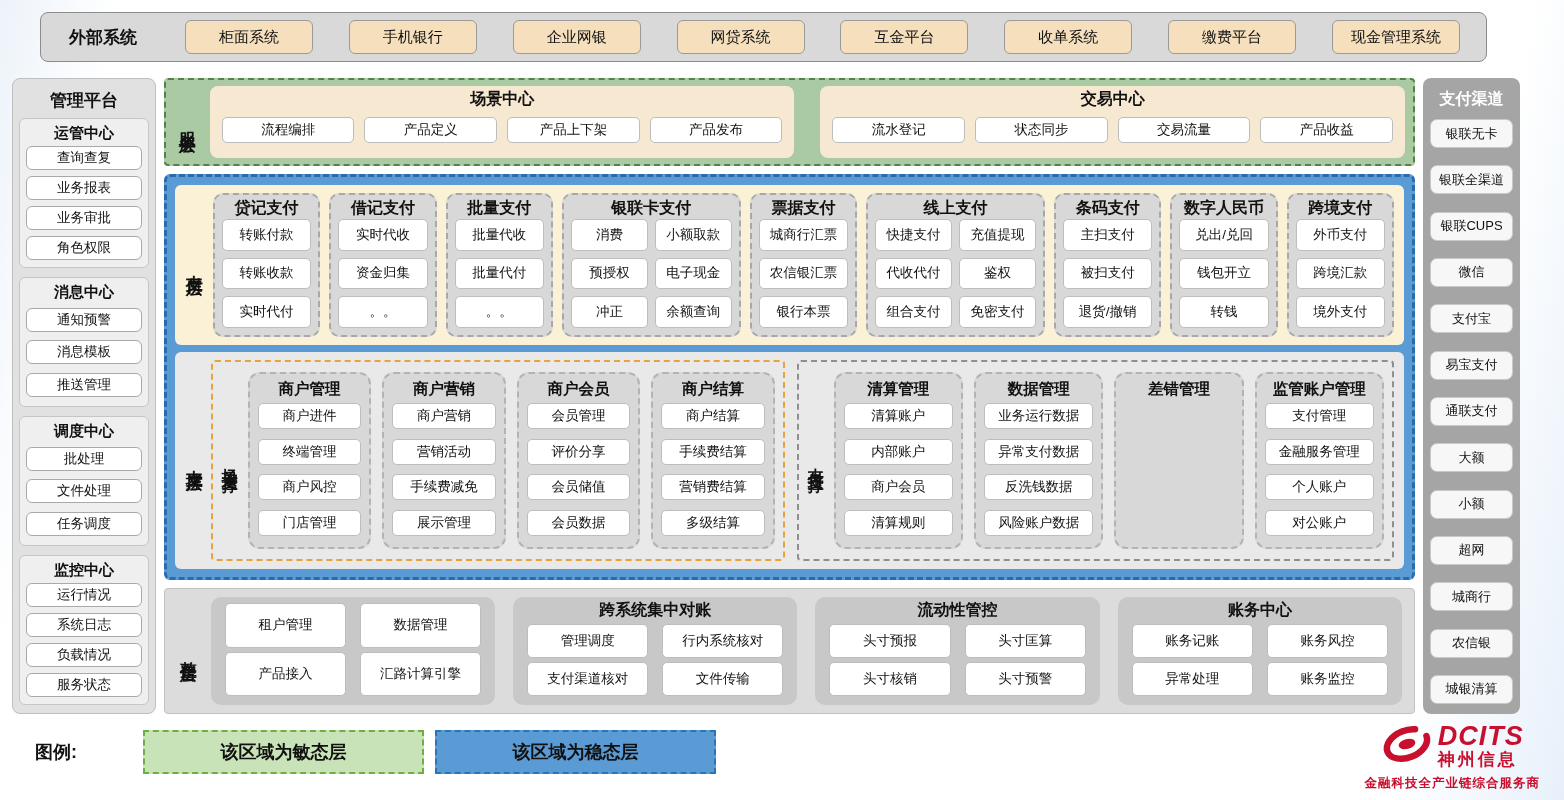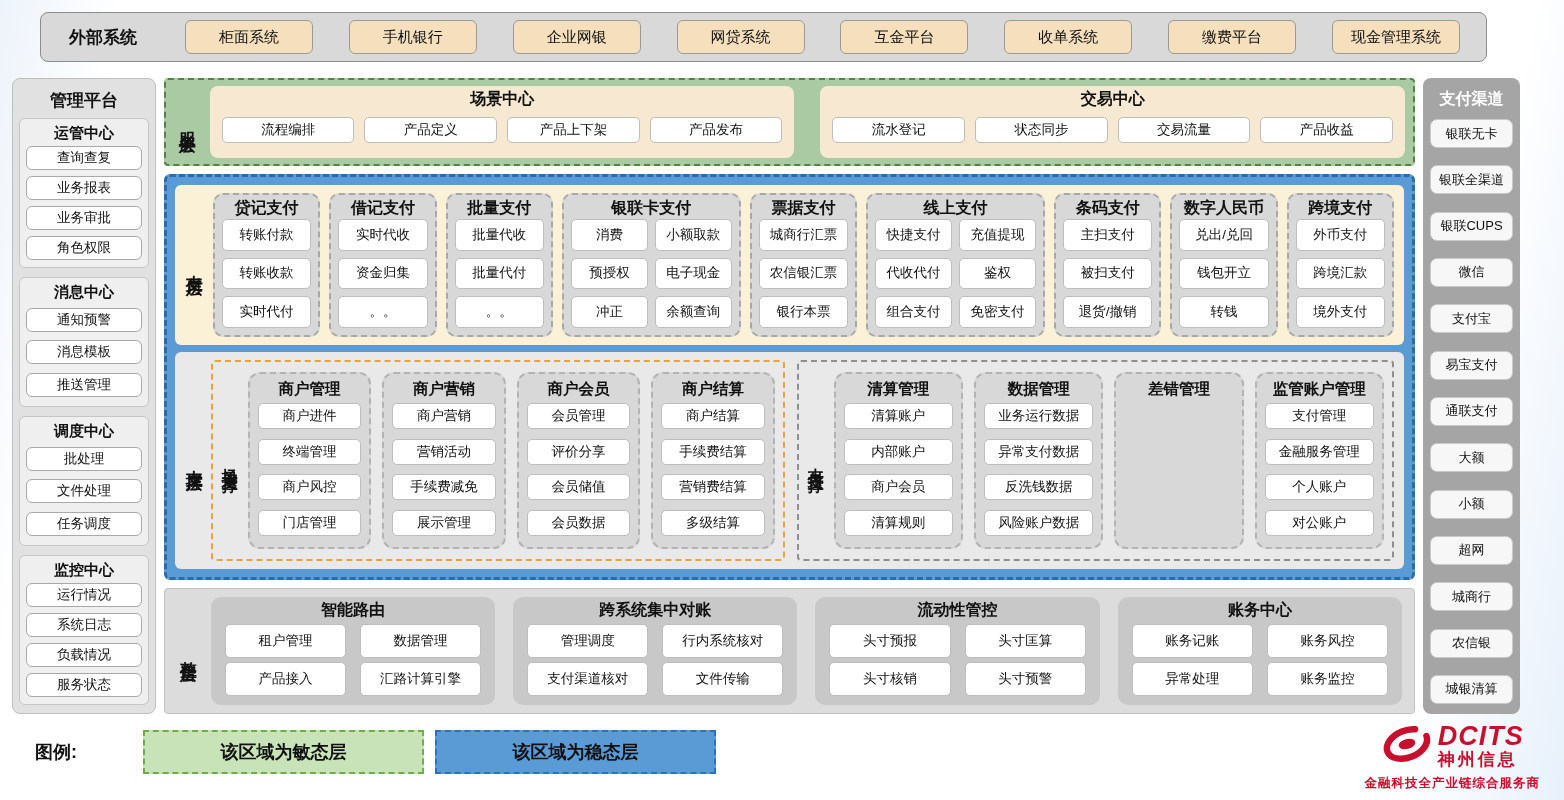--- a/index.html
+++ b/index.html
@@ -396,21 +396,20 @@
               </div>
             </div>
         </div>
       </section>
 
       <section class="integration-layer">
         <div class="v-label">整合层</div>
         <div class="int-groups">
 
         <div class="int-group">
-              <div class="group-title">智能路由</div>
               <div class="int-items">
 
               <div class="btn sm">租户管理</div>
                 <div class="btn sm">数据管理</div>
                 <div class="btn sm">产品接入</div>
                 <div class="btn sm">汇路计算引擎</div>
               </div>
             </div>
             <div class="int-group">
               <div class="group-title">跨系统集中对账</div>

